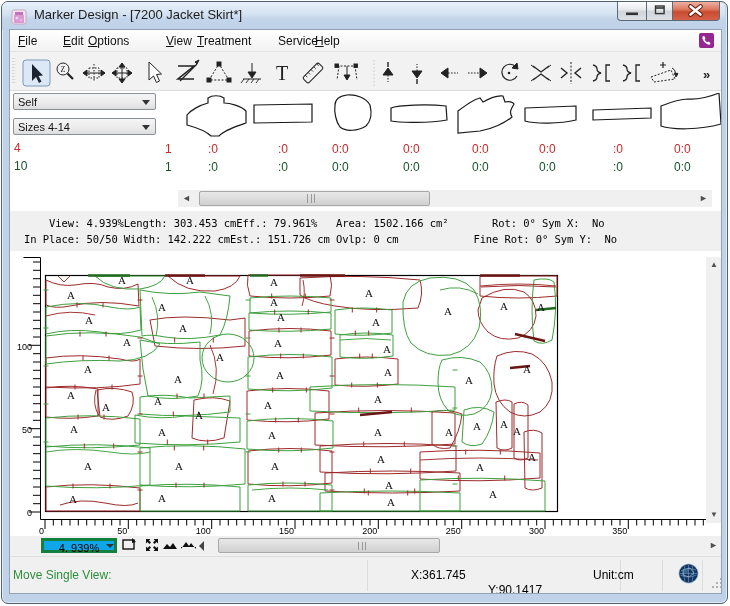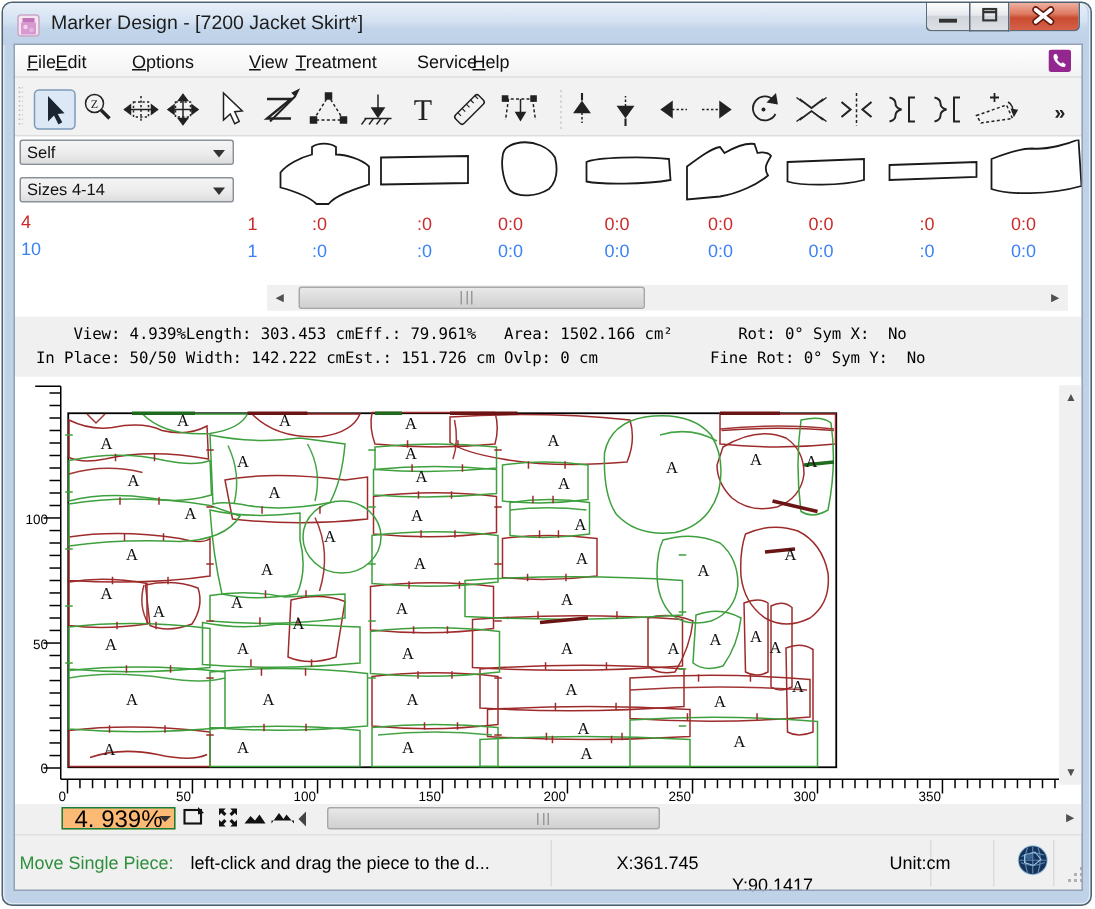--- a/index.html
+++ b/index.html
@@ -22,21 +22,21 @@
   .mi{position:absolute;top:4px;}
   .ul{text-decoration:underline;}
   
   #toolbar{position:absolute;left:10px;top:52px;width:711px;height:39px;background:#f2f2f2;border-bottom:1px solid #dcdcdc;}
   
   #panel{position:absolute;left:10px;top:91px;width:711px;height:119px;background:#ffffff;padding-left:33px;}
   .combo{position:absolute;left:3px;width:143px;height:17px;border:1px solid #8a9097;border-radius:2px;background:linear-gradient(#f5f5f5,#ebebeb 60%,#dddddd);font-size:11px;color:#111;}
   .combo .ct{position:absolute;left:4px;top:2px;}
   .combo .ca{position:absolute;right:5px;top:6px;width:0;height:0;border-left:4px solid transparent;border-right:4px solid transparent;border-top:5px solid #333;}
   .red{color:#cc2a2a;}
-  .grn{color:#3b82f6;}
+  .grn{color:#14532d;}
   .cnt{position:absolute;font-size:12px;}
   
   .sb-track{position:absolute;background:#f0f0f0;}
   .sb-thumb{position:absolute;background:linear-gradient(#e8e8e8,#d0d0d0);border:1px solid #a8a8a8;border-radius:2px;}
   .sb-btn{position:absolute;background:#f0f0f0;color:#505050;text-align:center;}
   
   #info{position:absolute;left:10px;top:210px;width:711px;height:41px;background:#f0f0f0;border-top:1px solid #ffffff;font-family:"Liberation Mono",monospace;font-size:10.5px;letter-spacing:-0.08px;color:#000;}
   #info pre{margin:0;line-height:16px;}
   
   #canvas{position:absolute;left:10px;top:251px;width:711px;height:285px;background:#ffffff;}
@@ -68,21 +68,21 @@
       </svg></div>
   <div class="cap close"><svg width="45" height="17" viewBox="0 0 45 17">
         <g stroke-linecap="round">
           <path d="M17.5 4.5 L27.5 12.5 M27.5 4.5 L17.5 12.5" stroke="#5e1a0e" stroke-width="4.6"></path>
           <path d="M17.5 4.5 L27.5 12.5 M27.5 4.5 L17.5 12.5" stroke="#ffffff" stroke-width="2.6"></path>
         </g>
       </svg></div>
 </div>
 <div id="menubar">
   <span class="mi" style="left:8px"><span class="ul">F</span>ile</span>
-  <span class="mi" style="left:27px"><span class="ul">E</span>dit</span>
+  <span class="mi" style="left:53px"><span class="ul">E</span>dit</span>
   <span class="mi" style="left:78px"><span class="ul">O</span>ptions</span>
   <span class="mi" style="left:156px"><span class="ul">V</span>iew</span>
   <span class="mi" style="left:187px"><span class="ul">T</span>reatment</span>
   <span class="mi" style="left:268px">Service</span>
   <span class="mi" style="left:305px"><span class="ul">H</span>elp</span>
   <svg class="abs" style="left:689px;top:3px" width="15" height="15" viewBox="0 0 15 15">
     <rect width="15" height="15" rx="2" fill="#93268f"></rect>
     <path d="M4 3 C3 4,3 6,5 8.5 C7 11,9.5 12,11 11.5 L11.5 10 L9.5 8.5 L8.5 9.3 C7.5 9,6 7.5,5.7 6.5 L6.5 5.5 L5.5 3.2 Z" fill="#fff"></path>
   </svg>
 </div>
@@ -626,21 +626,21 @@
         <text x="480" y="471">A</text>
         <text x="493" y="498">A</text>
       </g>
 </svg>
 </div>
 
 <div class="sb-track" style="left:706px;top:257px;width:16px;height:266px"></div>
 <div class="sb-btn" style="left:706px;top:257px;width:16px;height:16px;font-size:8px;line-height:16px">▲</div>
 <div class="sb-btn" style="left:706px;top:507px;width:16px;height:16px;font-size:8px;line-height:16px">▼</div>
 <div id="botbar">
-  <div class="abs" style="left:31px;top:2px;width:76px;height:15px;border:1px solid #15803d;background:#fdba74;font-size:16px;text-align:center;line-height:15px">4. 939%</div>
+  <div class="abs" style="left:31px;top:2px;width:76px;height:15px;border:3px solid #15803d;background:#0ea5e9;font-size:11px;text-align:center;line-height:15px">4. 939%</div>
   <div class="abs" style="left:96px;top:8px;width:0;height:0;border-left:4px solid transparent;border-right:4px solid transparent;border-top:4px solid #333"></div>
   <svg class="abs" style="left:110px;top:0px" width="90" height="20" viewBox="0 0 90 20" fill="#111">
     <g>
       <rect x="3" y="4" width="11" height="9" fill="none" stroke="#111" stroke-width="1.4"></rect>
       <path d="M12 2 l4 4 -4 1 Z"></path>
       <path d="M26 3 h4.5 l-1.5 1.5 2 2 -1.5 1.5 -2 -2 -1.5 1.5 Z"></path>
         <path d="M38 3 h-4.5 l1.5 1.5 -2 2 1.5 1.5 2 -2 1.5 1.5 Z"></path>
         <path d="M26 15 v-4.5 l1.5 1.5 2 -2 1.5 1.5 -2 2 1.5 1.5 Z"></path>
         <path d="M38 15 v-4.5 l-1.5 1.5 -2 -2 -1.5 1.5 2 2 -1.5 1.5 Z"></path>
       <path d="M43 13 l4 -5 3 3 3 -4 4 6 Z"></path>
@@ -649,22 +649,21 @@
     </g>
   </svg>
   <div class="sb-track" style="left:197px;top:1px;width:515px;height:17px"></div>
   <div class="sb-thumb" style="left:208px;top:2px;width:222px;height:15px"></div>
   <div class="abs" style="left:348px;top:6px;width:8px;height:8px;border-left:1px solid #999;border-right:1px solid #999">
       <div style="width:2px;height:8px;margin-left:3px;border-left:1px solid #999"></div>
     </div>
   <div class="sb-btn" style="left:695px;top:1px;width:17px;height:17px;font-size:9px;line-height:17px">►</div>
 </div>
 <div id="status">
-  <span class="abs" style="left:3px;top:11px;color:#2e8f3c">Move Single Piece:</span>
-  <span class="abs" style="left:117px;top:11px;color:#000">left-click and drag the piece to the d...</span>
+  <span class="abs" style="left:3px;top:11px;color:#2e8f3c">Move Single View:</span>
   <div class="vsep" style="left:357px"></div>
   <span class="abs" style="left:401px;top:11px">X:361.745</span>
   <span class="abs" style="left:478px;top:26px">Y:90.1417</span>
   <div class="vsep" style="left:610px"></div>
   <span class="abs" style="left:583px;top:11px">Unit:cm</span>
   <div class="vsep" style="left:652px"></div>
   <div class="vsep" style="left:692px"></div>
   <svg class="abs" style="left:668px;top:6px" width="21" height="21" viewBox="0 0 21 21">
     <circle cx="10.5" cy="10.5" r="10" fill="#9cc3dd"></circle>
     <circle cx="10.5" cy="10.5" r="9.3" fill="#16335a"></circle>

